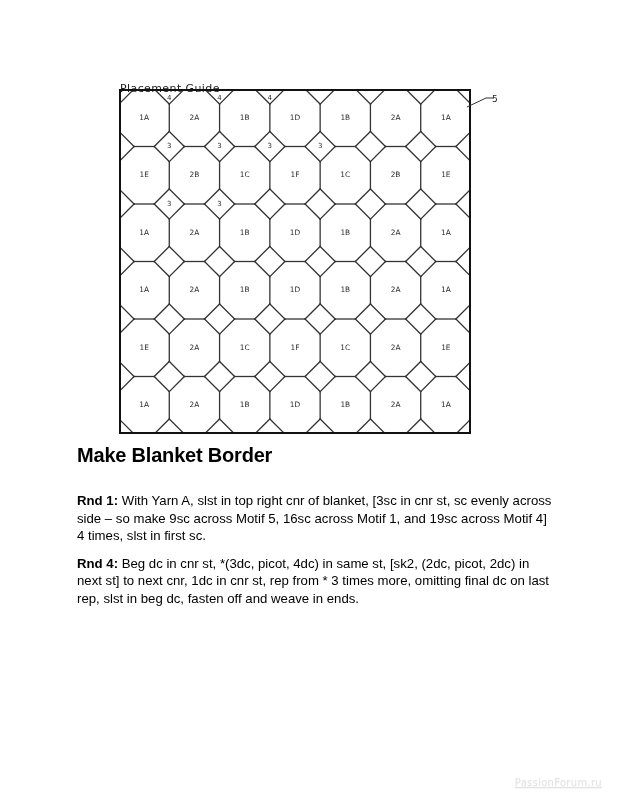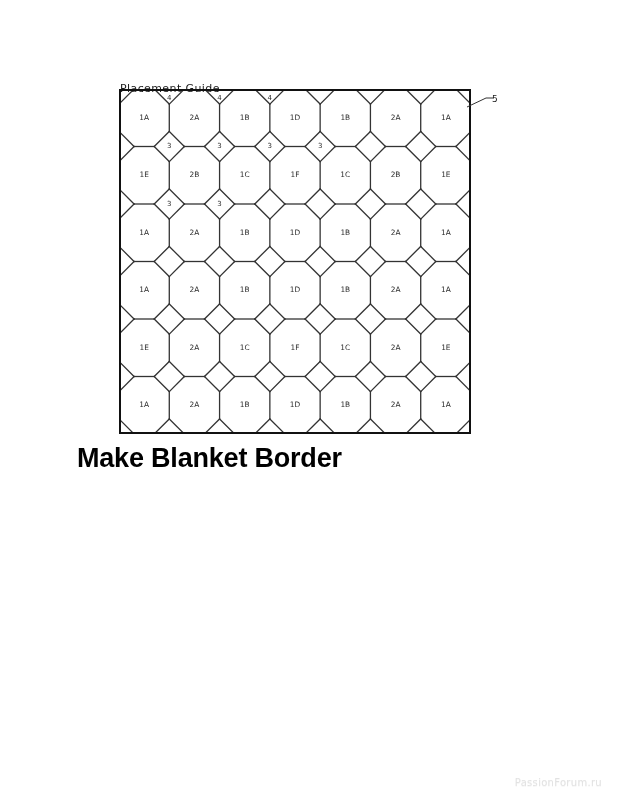--- a/index.html
+++ b/index.html
@@ -27,35 +27,36 @@
   .dia-label{font-size:7px;}
   #callout-5{
     position:absolute;left:492px;top:94px;font-size:9px;color:#222;
     font-family:"DejaVu Sans", sans-serif;
   }
   #callout-line{position:absolute;left:466px;top:96px;width:28px;height:12px;}
 
   
   #content{position:absolute;left:77px;top:444px;width:476px;}
   h1#heading{
-    font-size:27px;font-weight:bold;margin:0 0 26px 0;
+    font-size:20px;font-weight:bold;margin:0 0 26px 0;
     letter-spacing:-.2px;line-height:1.1;
   }
   .para{
     font-size:13.2px;line-height:1.33;margin:0 0 10px 0;
     text-align:left;
   }
   .para .rnd{font-weight:bold;}
 
   
   #watermark{
     position:absolute;right:16px;bottom:12px;
     font-size:10px;color:#e2e2e2;letter-spacing:.3px;
     font-family:"DejaVu Sans", sans-serif;
     text-shadow:0 1px 0 #f7f7f7;
+    text-decoration:underline;
   }
 </style>
 </head>
 <body>
 
 <div class="page">
 
   <div id="guide-title">Placement Guide</div>
 
   <div id="guide-wrap">
@@ -359,17 +360,19 @@
   </div>
 
   <svg id="callout-line" viewBox="0 0 28 12" xmlns="http://www.w3.org/2000/svg">
     <path d="M1 11 L20 2 L28 2" fill="none" stroke="#333" stroke-width="1"></path>
   </svg>
   <div id="callout-5">5</div>
 
   <div id="content">
     <h1 id="heading">Make Blanket Border</h1>
     <div id="rounds">
+        <p class="para"><span class="rnd">Rnd 1:</span><span> With Yarn A, slst in top right cnr of blanket, [3sc in cnr st, sc evenly across side – so make 9sc across Motif 5, 16sc across Motif 1, and 19sc across Motif 4] 4 times, slst in first sc.</span></p>
+        <p class="para"><span class="rnd">Rnd 4:</span><span> Beg dc in cnr st, *(3dc, picot, 4dc) in same st, [sk2, (2dc, picot, 2dc) in next st] to next cnr, 1dc in cnr st, rep from * 3 times more, omitting final dc on last rep, slst in beg dc, fasten off and weave in ends.</span></p>
       </div>
   </div>
 
   <div id="watermark">PassionForum.ru</div>
 </div>
 
 </body></html>

